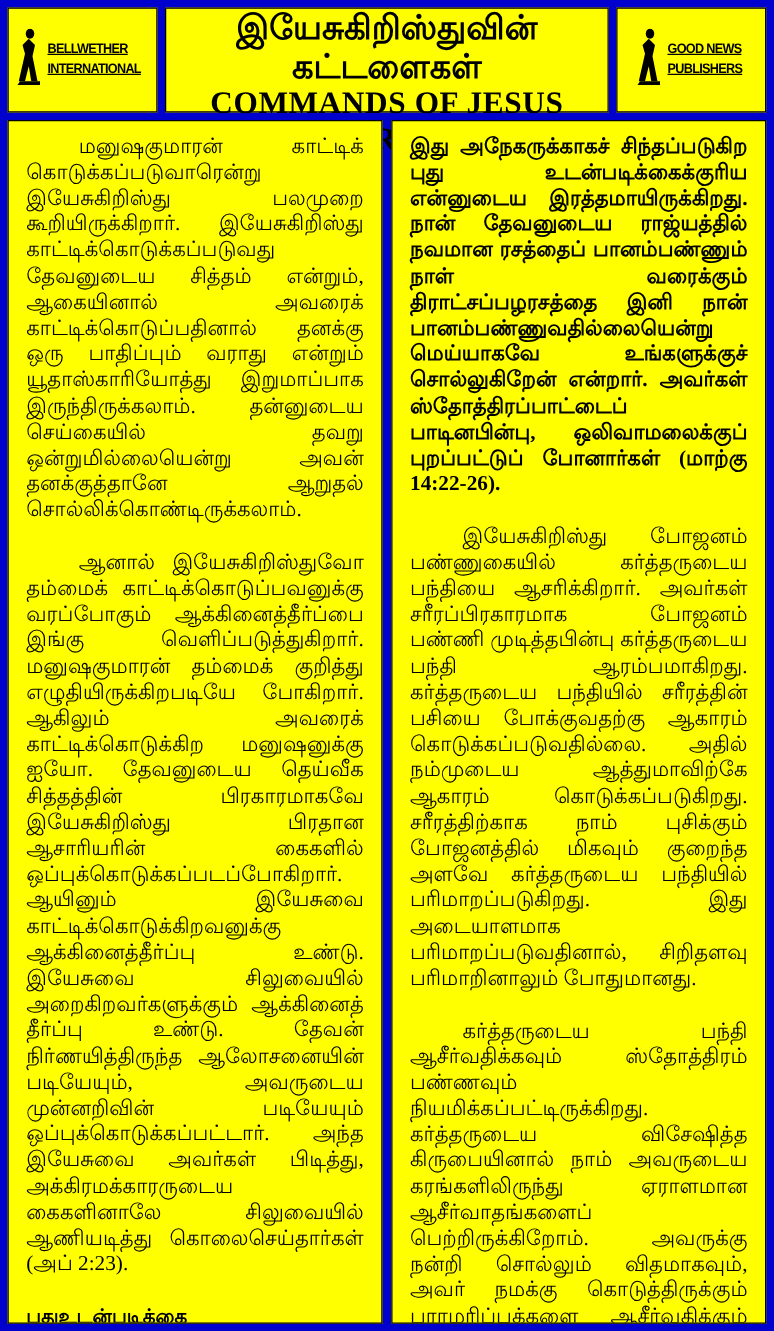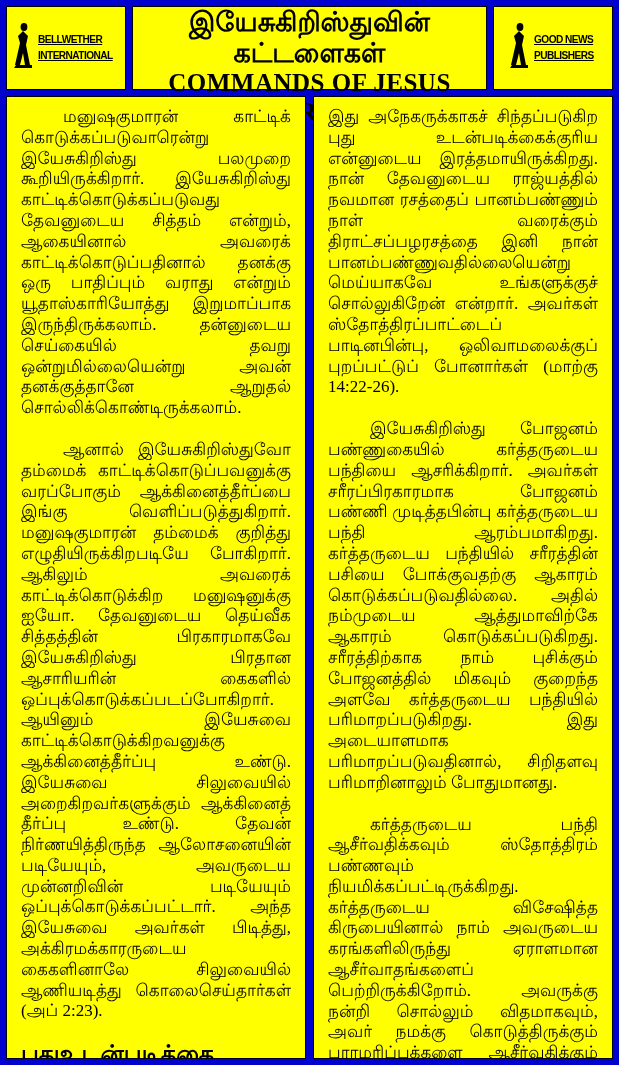--- a/index.html
+++ b/index.html
@@ -83,23 +83,23 @@
     padding: 10px 14px;
     overflow: hidden;
     font-size: 17px;
     line-height: 20.8px;
   }
   .column p, .column h2 {
     margin: 0 0 21px 0;
     text-align: justify;
   }
   .column p.indent { text-indent: 42px; }
-  .column p.para-bold { font-weight: normal; }
+  .column p.para-bold { font-weight: bold; }
   .column h2.heading {
-    font-size: 24px;
+    font-size: 16px;
     font-weight: bold;
     text-align: left;
     margin: 22px 0 16px 0;
   }
 </style>
 </head>
 <body>
 
 <div class="page">
 

